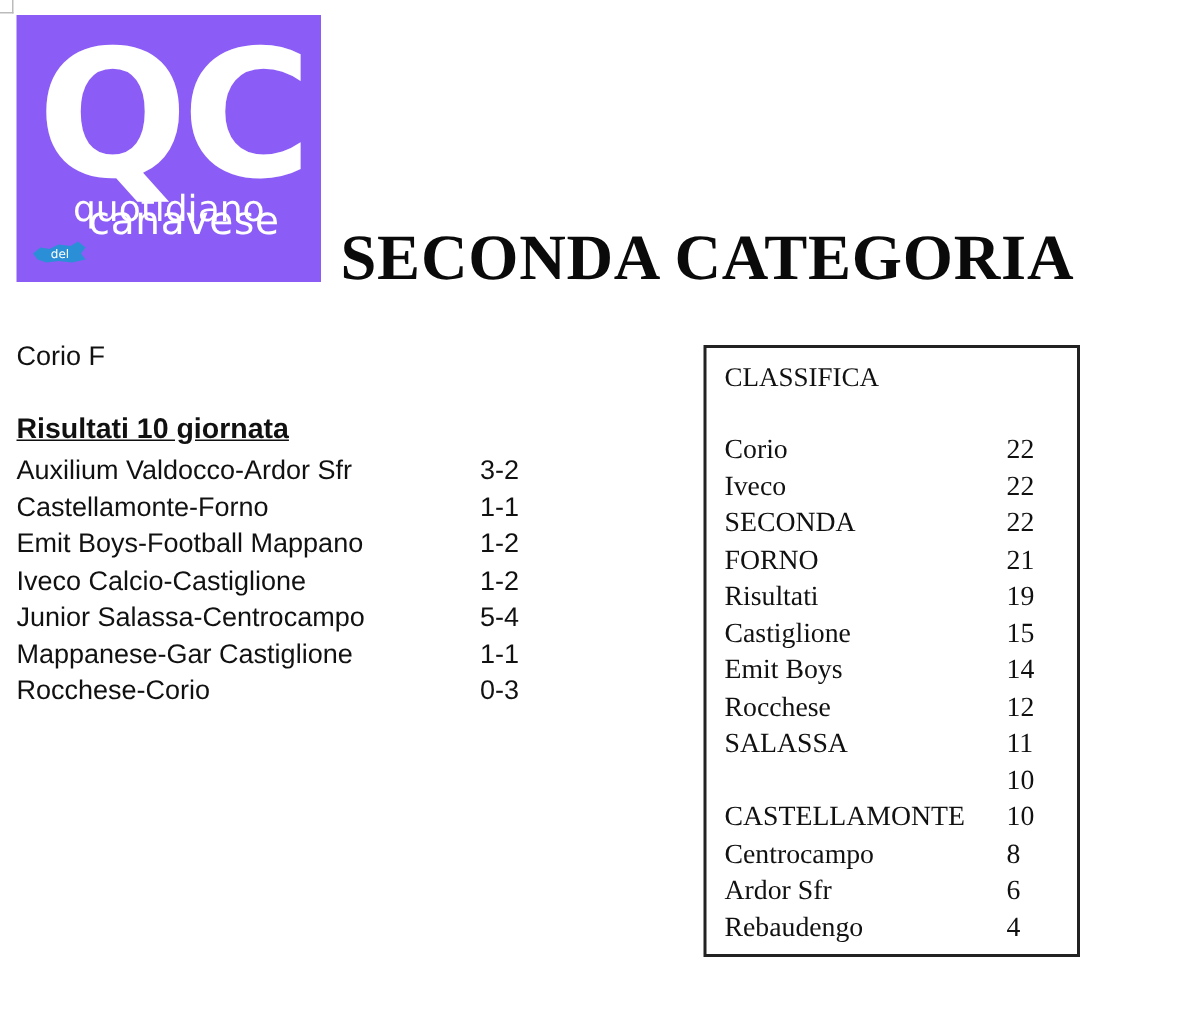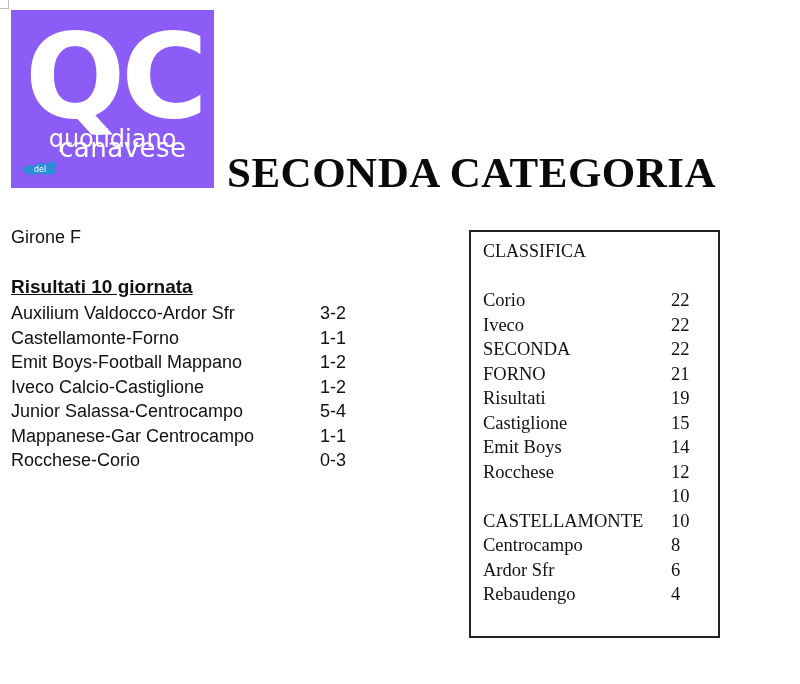--- a/index.html
+++ b/index.html
@@ -45,21 +45,21 @@
   <div class="l1">quotidiano</div>
   <svg class="map" viewBox="0 0 38 16">
     <path d="M1 9 L6 5 L12 6 L18 3 L26 4 L31 1 L36 5 L33 9 L36 13 L27 15 L18 14 L10 15 L4 13 Z" fill="#2a8fd6"></path>
     <text x="19" y="12" font-size="8" fill="#fff" text-anchor="middle" font-family="DejaVu Sans, sans-serif">del</text>
   </svg>
   <div class="l2">canavese</div>
 </div>
 
 <div class="title">SECONDA CATEGORIA</div>
 
-<div class="girone">Girone F</div>
+<div class="girone">Corio F</div>
 
 <div class="results-heading">Risultati 10 giornata</div>
 
 <div class="results">
   <div class="result-row">
     <span class="match">Auxilium Valdocco-Ardor Sfr</span>
     <span class="score">3-2</span>
   </div>
   <div class="result-row">
     <span class="match">Castellamonte-Forno</span>
@@ -71,21 +71,21 @@
   </div>
   <div class="result-row">
     <span class="match">Iveco Calcio-Castiglione</span>
     <span class="score">1-2</span>
   </div>
   <div class="result-row">
     <span class="match">Junior Salassa-Centrocampo</span>
     <span class="score">5-4</span>
   </div>
   <div class="result-row">
-    <span class="match">Mappanese-Gar Centrocampo</span>
+    <span class="match">Mappanese-Gar Castiglione</span>
     <span class="score">1-1</span>
   </div>
   <div class="result-row">
     <span class="match">Rocchese-Corio</span>
     <span class="score">0-3</span>
   </div>
 </div>
 
 <div class="standings">
   <div class="heading">CLASSIFICA</div>
@@ -116,20 +116,24 @@
       </div>
     <div class="st-row">
         <span class="team">Emit Boys</span>
         <span class="pts">14</span>
       </div>
     <div class="st-row">
         <span class="team">Rocchese</span>
         <span class="pts">12</span>
       </div>
     <div class="st-row">
+        <span class="team">SALASSA</span>
+        <span class="pts">11</span>
+      </div>
+    <div class="st-row">
         <span class="pts">10</span>
       </div>
     <div class="st-row">
         <span class="team">CASTELLAMONTE</span>
         <span class="pts">10</span>
       </div>
     <div class="st-row">
         <span class="team">Centrocampo</span>
         <span class="pts">8</span>
       </div>

